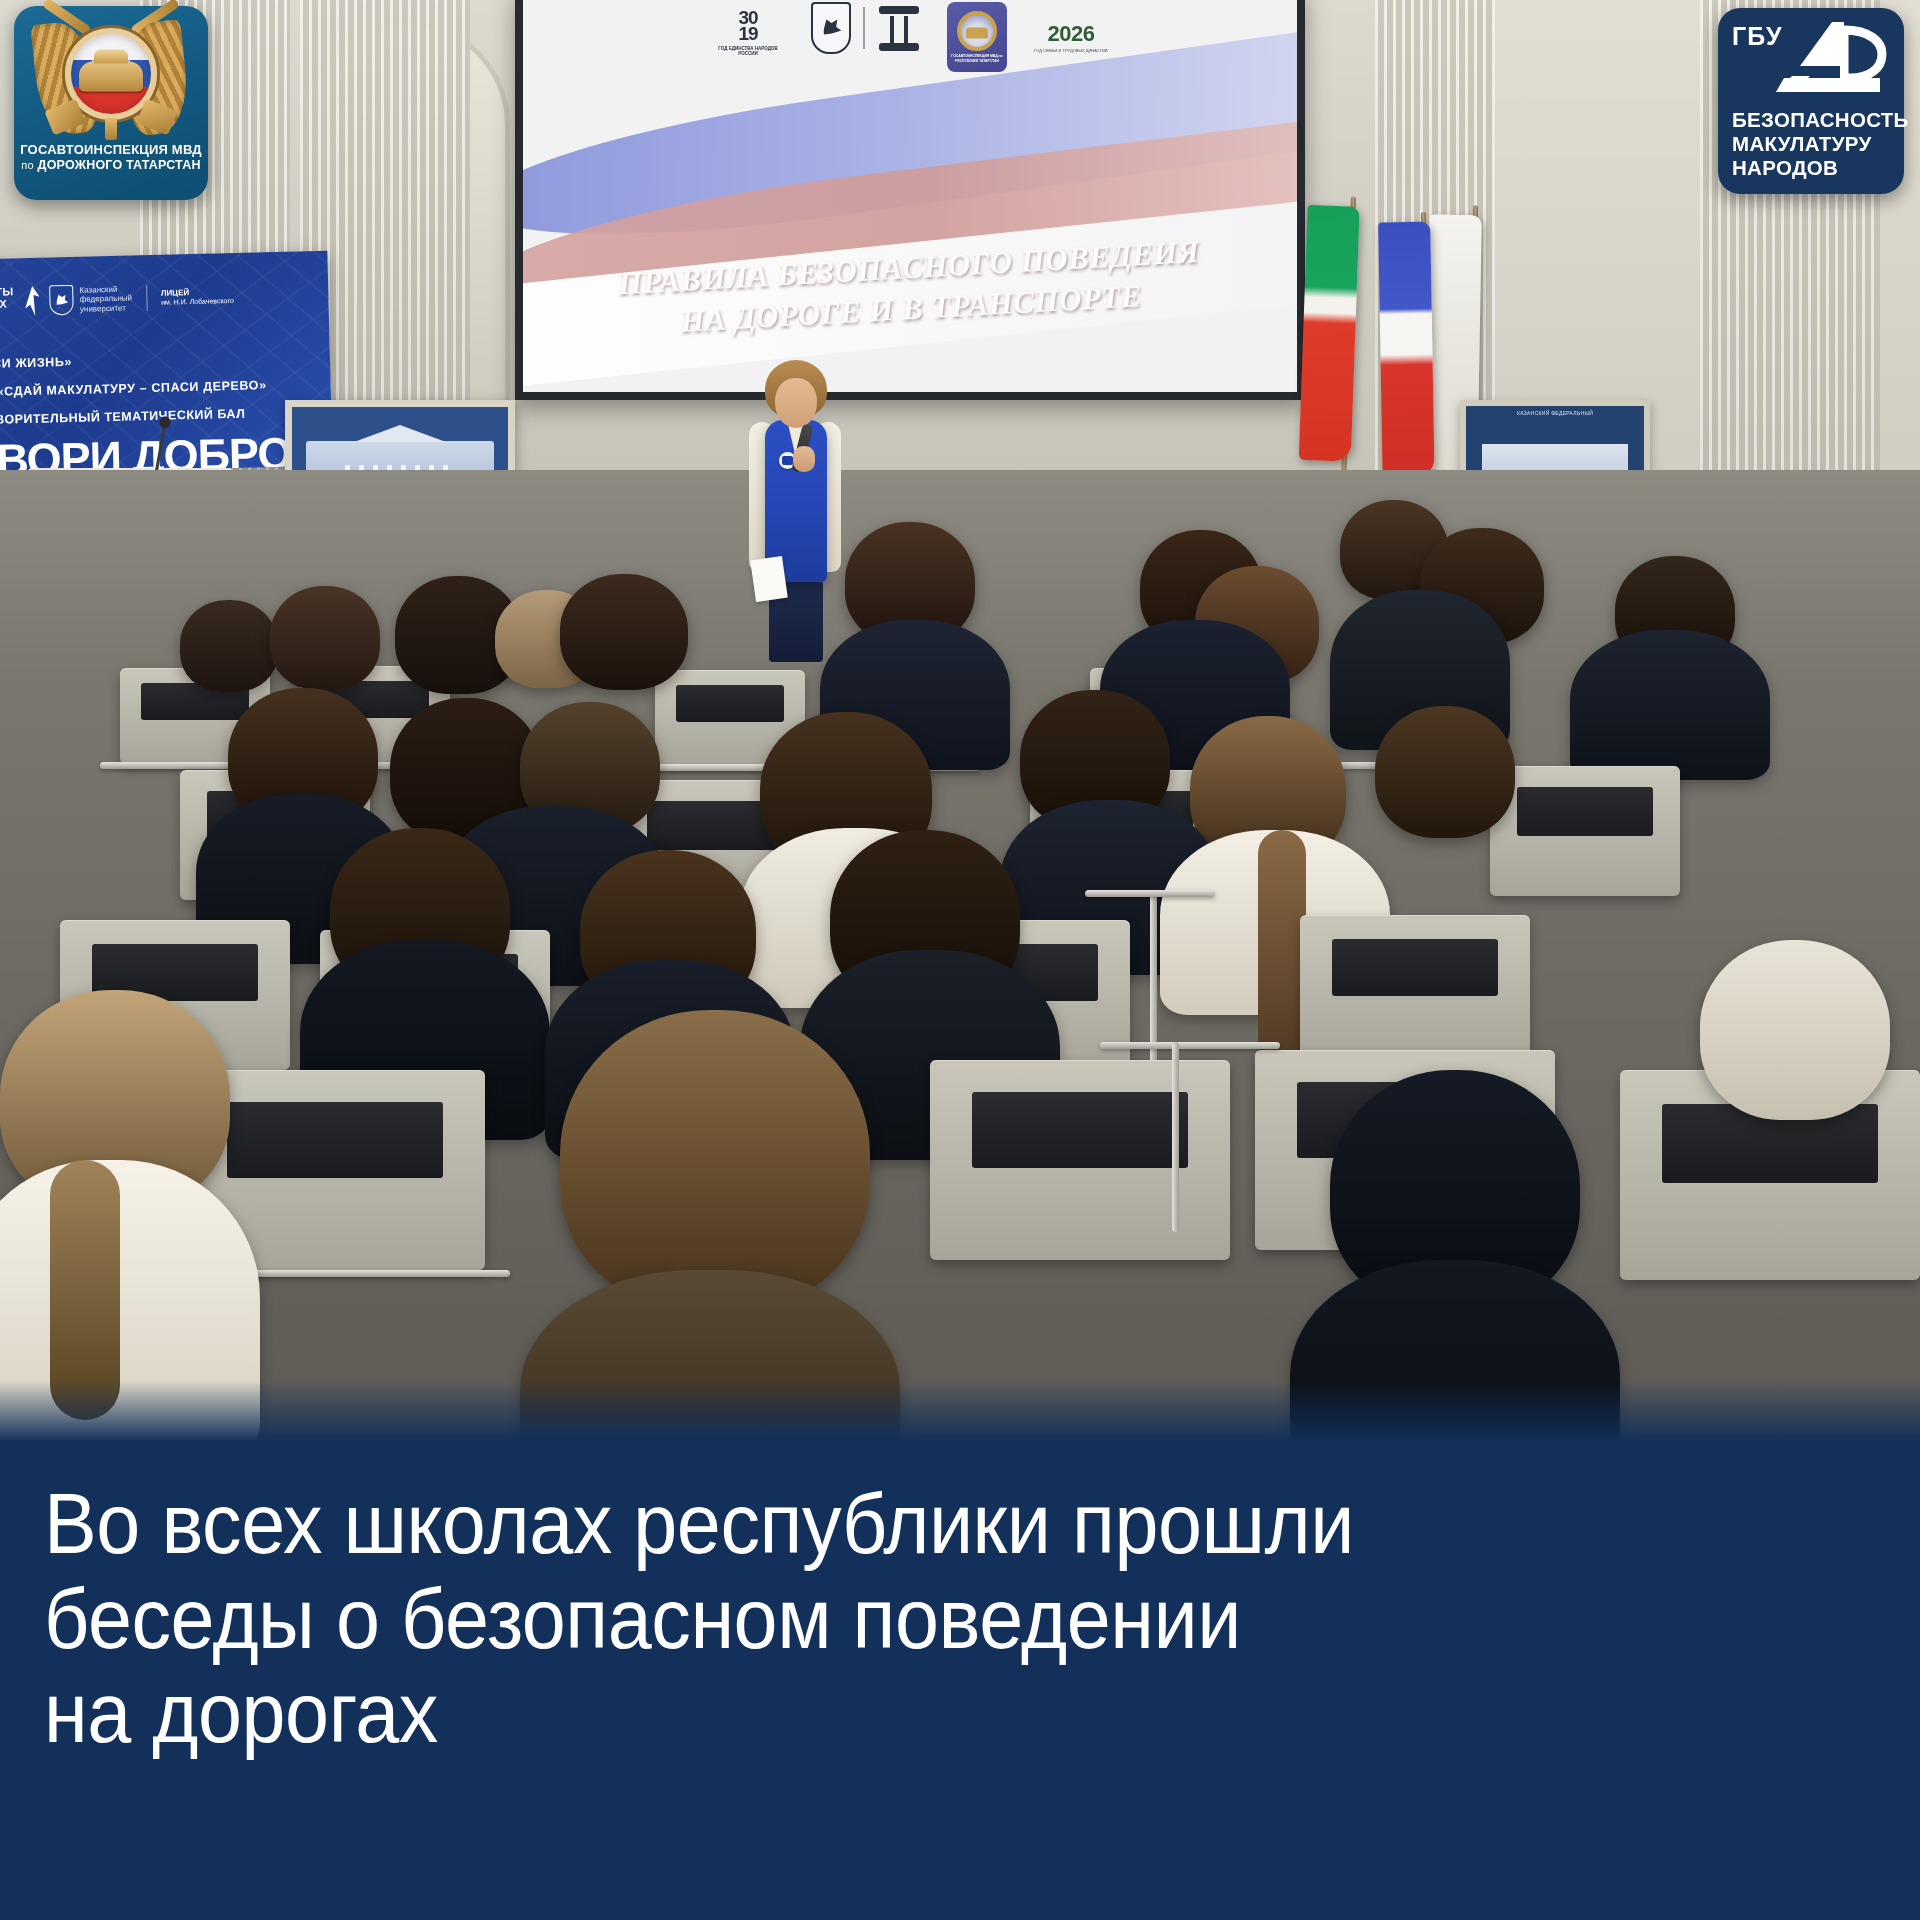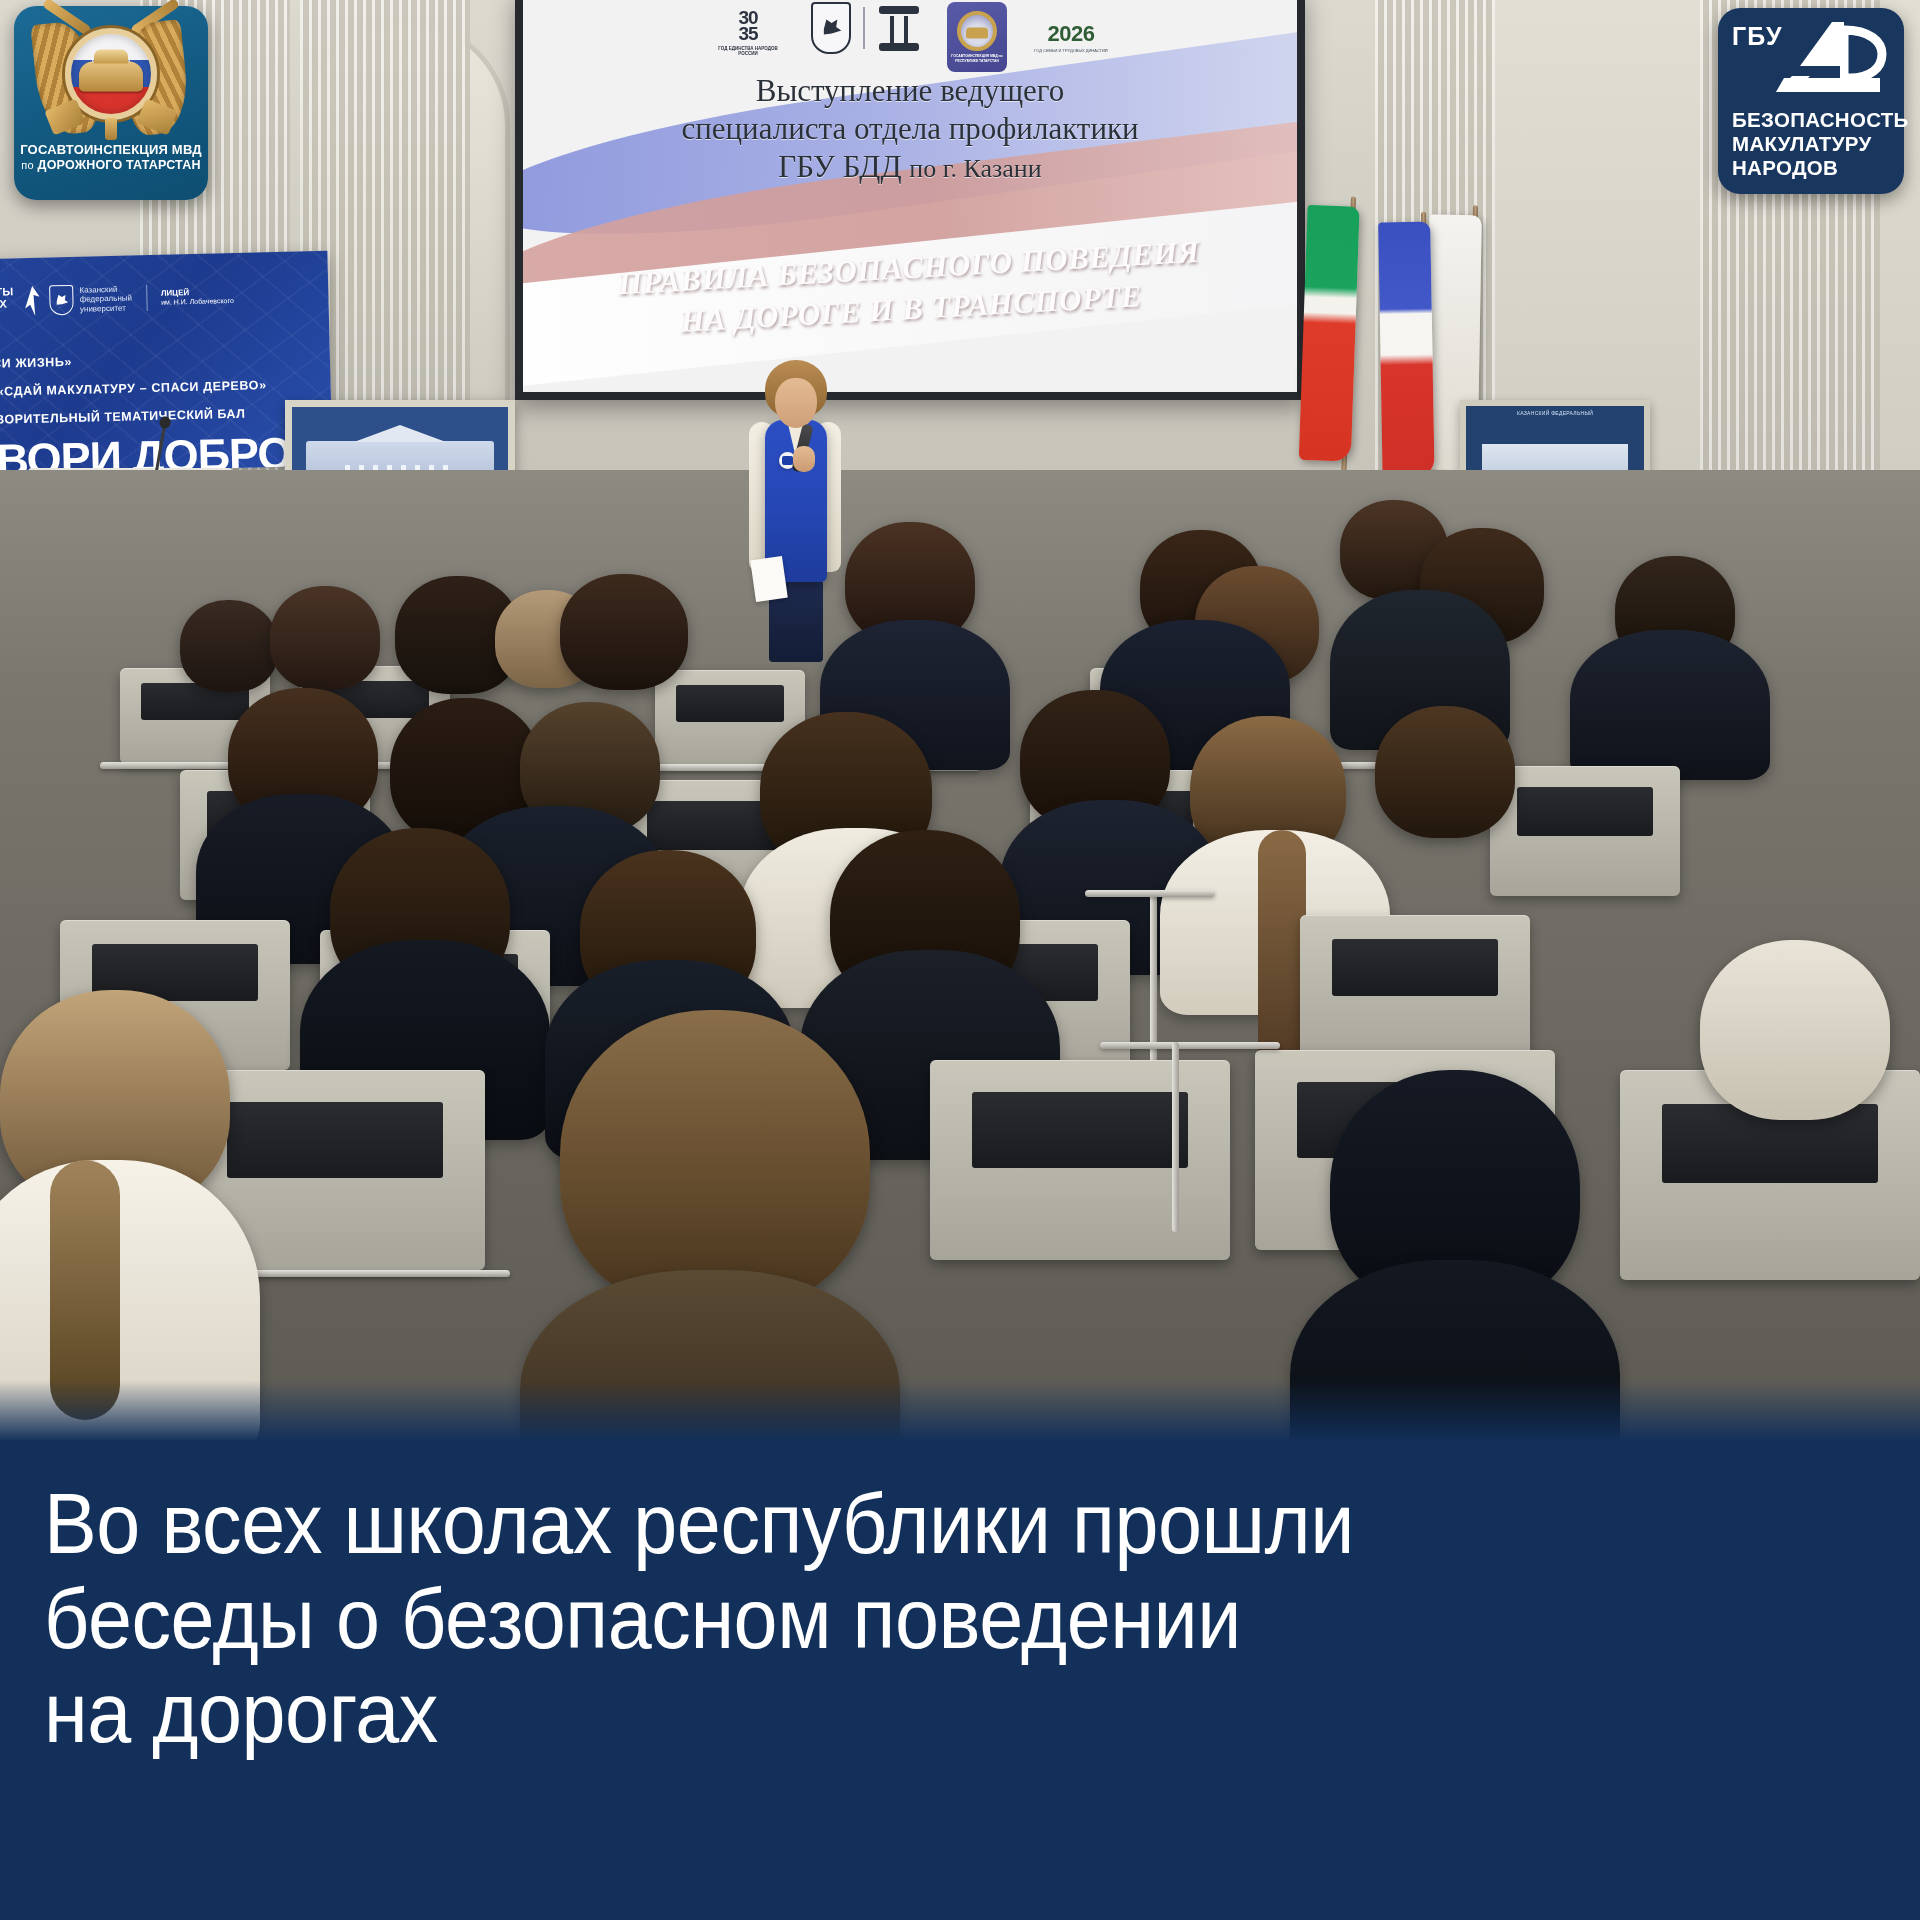--- a/index.html
+++ b/index.html
@@ -663,21 +663,21 @@
 
     <div class="screen-frame">
       <div class="screen">
         <div class="swoosh-blue"></div>
         <div class="swoosh-red"></div>
         <div class="swoosh-white"></div>
 
         <div class="slide-logos">
           <div class="slide-logo logo-2026">
             <span class="yr">30</span>
-            <span class="yr">35</span>
+            <span class="yr">19</span>
             <span class="sub">ГОД ЕДИНСТВА НАРОДОВ РОССИИ</span>
           </div>
 
           <div class="slide-logo logo-kfu">
             <div class="kfu-shield"></div>
             <div class="divider-v"></div>
             <div class="logo-col">
               <span class="cap"></span>
                 <span class="shaft"></span>
                 <span class="base"></span>
@@ -688,28 +688,20 @@
             <div class="wreath"></div>
             <div class="cap">ГОСАВТОИНСПЕКЦИЯ МВД по РЕСПУБЛИКЕ ТАТАРСТАН</div>
           </div>
 
           <div class="slide-logo logo-safety-slide">
             <span class="big">2026</span>
             <span class="tiny">ГОД СЕМЬИ И ТРУДОВЫХ ДИНАСТИЙ</span>
           </div>
         </div>
 
-        <div class="slide-title">
-          <div>Выступление ведущего</div>
-          <div>специалиста отдела профилактики</div>
-          <div class="l3">
-            <span>ГБУ БДД</span>
-            <span class="small">по г. Казани</span>
-          </div>
-        </div>
 
         <div class="slide-headline">
           <div>ПРАВИЛА БЕЗОПАСНОГО ПОВЕДЕИЯ</div>
           <div>НА ДОРОГЕ И В ТРАНСПОРТЕ</div>
         </div>
       </div>
     </div>
 
     <div class="flag flag-tatarstan">
       <div class="pole"></div>

